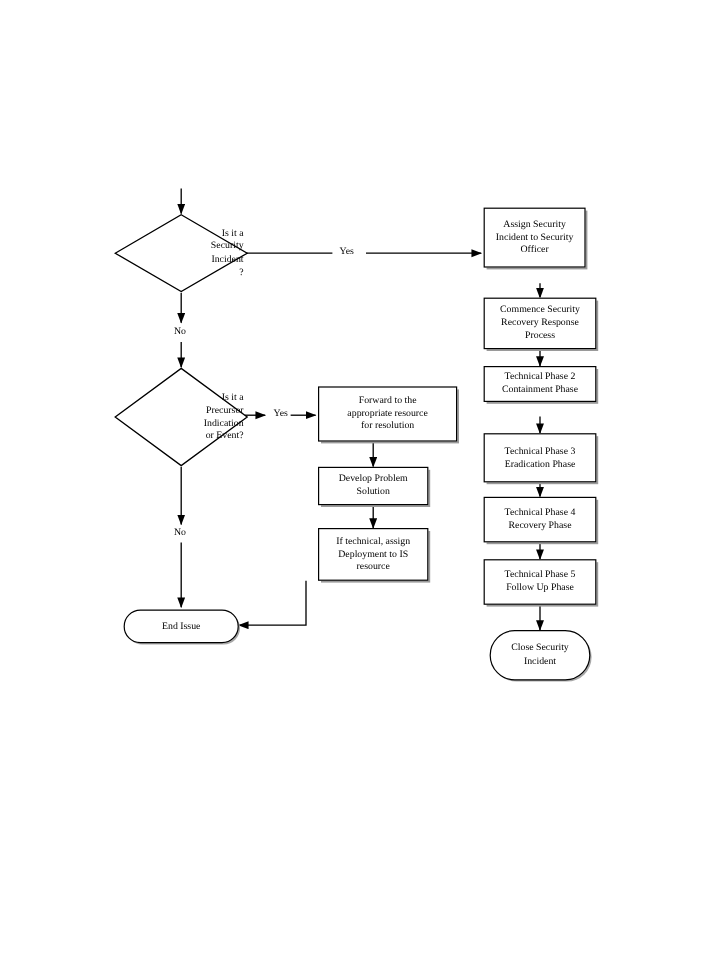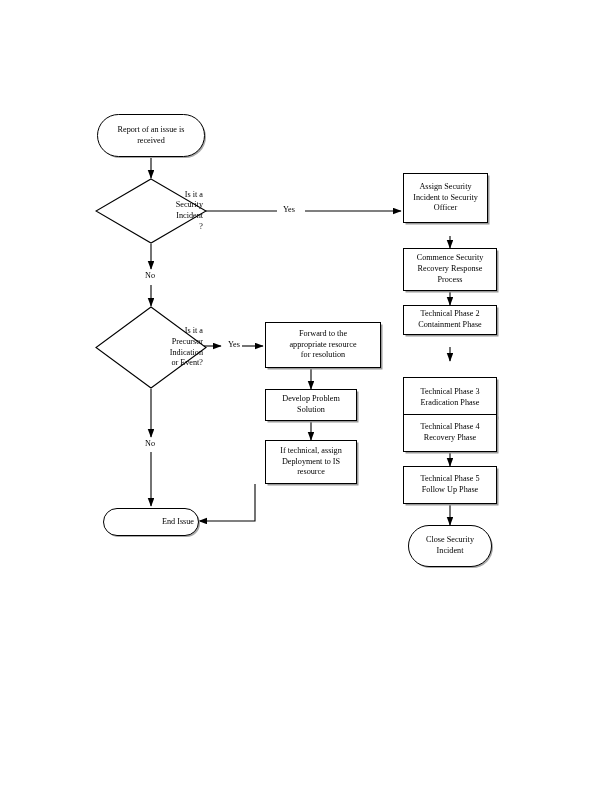--- a/index.html
+++ b/index.html
@@ -126,24 +126,20 @@
 
       <line x1="450" y1="236" x2="450" y2="248" marker-end="url(#ah)"></line>
       <line x1="450" y1="291" x2="450" y2="305" marker-end="url(#ah)"></line>
       <line x1="450" y1="347" x2="450" y2="361" marker-end="url(#ah)"></line>
       <line x1="450" y1="402" x2="450" y2="414" marker-end="url(#ah)"></line>
       <line x1="450" y1="452" x2="450" y2="466" marker-end="url(#ah)"></line>
       <line x1="450" y1="504" x2="450" y2="525" marker-end="url(#ah)"></line>
     </g>
   </svg>
 
-  <div class="node terminator" style="left:97px; top:114px; width:108px; height:43px;">
-    <span class="txt">Report of an issue is
-received</span>
-  </div>
 
   <div class="node decision" style="left:95px; top:178px; width:112px; height:66px;">
     <svg class="dshape" viewBox="0 0 112 66" preserveAspectRatio="none">
       <polygon points="56,1 111,33 56,65 1,33" fill="#ffffff" stroke="#000000" stroke-width="1.1"></polygon>
     </svg>
     <span class="txt">Is it a
 Security
 Incident
 ?</span>
   </div>
@@ -151,21 +147,21 @@
   <div class="node decision" style="left:95px; top:306px; width:112px; height:83px;">
     <svg class="dshape" viewBox="0 0 112 83" preserveAspectRatio="none">
       <polygon points="56,1 111,41.5 56,82 1,41.5" fill="#ffffff" stroke="#000000" stroke-width="1.1"></polygon>
     </svg>
     <span class="txt">Is it a
 Precursor
 Indication
 or Event?</span>
   </div>
 
-  <div class="node terminator" style="left:103px; top:508px; width:96px; height:28px;justify-content:flex-end;">
+  <div class="node terminator" style="left:103px; top:508px; width:96px; height:28px;">
     <span class="txt">End Issue</span>
   </div>
 
   <div class="node process" style="left:265px; top:322px; width:116px; height:46px;">
     <span class="txt">Forward to the
 appropriate resource
 for resolution</span>
   </div>
 
   <div class="node process" style="left:265px; top:389px; width:92px; height:32px;">
@@ -189,21 +185,21 @@
     <span class="txt">Commence Security
 Recovery Response
 Process</span>
   </div>
 
   <div class="node process" style="left:403px; top:305px; width:94px; height:30px;">
     <span class="txt">Technical Phase 2
 Containment Phase</span>
   </div>
 
-  <div class="node process" style="left:403px; top:361px; width:94px; height:41px;margin-top:16px;">
+  <div class="node process" style="left:403px; top:361px; width:94px; height:41px;">
     <span class="txt">Technical Phase 3
 Eradication Phase</span>
   </div>
 
   <div class="node process" style="left:403px; top:414px; width:94px; height:38px;">
     <span class="txt">Technical Phase 4
 Recovery Phase</span>
   </div>
 
   <div class="node process" style="left:403px; top:466px; width:94px; height:38px;">

